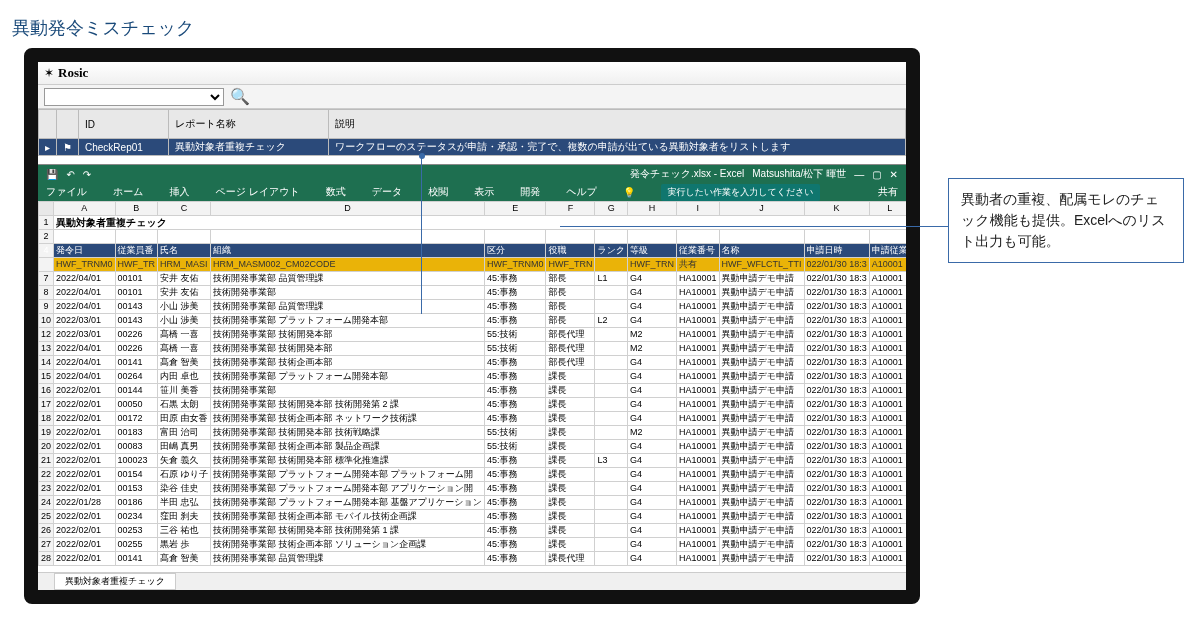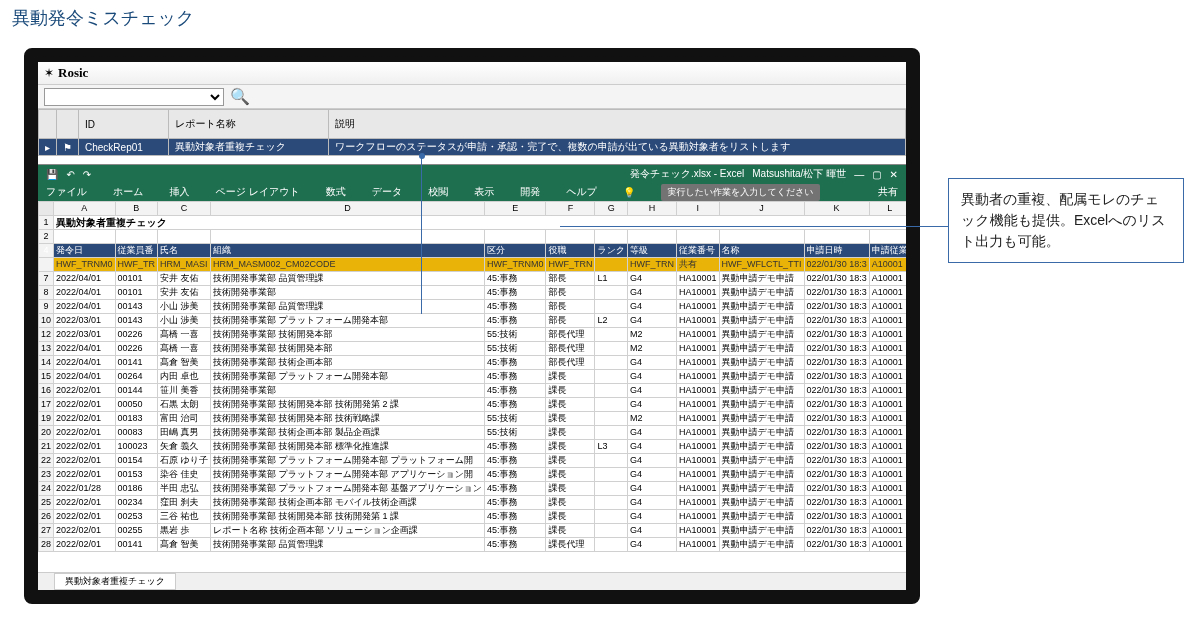--- a/index.html
+++ b/index.html
@@ -1,17 +1,17 @@
 <!DOCTYPE html>
 <html><head>
 <meta charset="utf-8">
 <style>
   * { box-sizing: border-box; margin: 0; padding: 0; }
   body { font-family: "Meiryo", "Yu Gothic", sans-serif; background: #fff; width: 1200px; height: 629px; position: relative; overflow: hidden; }
-  .page-title { color: #1a4a7a; font-size: 18px; padding: 6px 12px; font-weight: 500; }
+  .page-title { color: #1a4a7a; font-size: 18px; padding: 16px 12px; font-weight: 500; }
   .device-frame { position: absolute; left: 24px; top: 48px; width: 896px; height: 556px; border: 14px solid #111; border-radius: 8px; background: #fff; overflow: hidden; }
   .inner { position: absolute; inset: 0; overflow: hidden; }
 
   
   .rosic-bar { background: linear-gradient(#fff,#f0f0f0); border-bottom: 1px solid #ccc; padding: 3px 6px; font-size: 12px; display:flex; align-items:center; gap:4px;}
   .rosic-logo { font-weight:bold; font-size:13px; font-family: Georgia, serif; }
   .rosic-toolbar { background:#f4f4f4; border-bottom:1px solid #ccc; padding:2px 6px; display:flex; align-items:center; gap:6px;}
   .rosic-toolbar .dropdown { width:180px; height:18px; border:1px solid #999; background:#fff; font-size:10px;}
   .rosic-grid { font-size:10px; }
   .rosic-grid table { border-collapse:collapse; width:100%; }
@@ -19,21 +19,21 @@
   .rosic-grid td { border:1px solid #bbb; padding:1px 6px; }
   .rosic-grid tr.selected td { background:#2b4a7a; color:#fff; }
 
   
   .excel { position:absolute; top:102px; left:0; right:0; bottom:0; border-top:1px solid #888; background:#fff; display:flex; flex-direction:column; }
   .excel-titlebar { background:#1e6f50; color:#fff; font-size:10px; display:flex; align-items:center; padding:2px 8px; gap:8px; height:18px;}
   .excel-titlebar .spacer { flex:1; text-align:right;}
   .excel-titlebar .user { text-align:right; }
   .excel-tabs { background:#1e6f50; color:#fff; font-size:10px; display:flex; align-items:center; gap:26px; padding:0 8px; height:18px;}
   .excel-tabs .tab { cursor:pointer; }
-  .excel-tabs .hint { background:#737373; padding:2px 6px; border-radius:2px; font-size:9px;}
+  .excel-tabs .hint { background:#0f766e; padding:2px 6px; border-radius:2px; font-size:9px;}
 
   .sheet-wrap { flex:1; overflow:auto; position:relative; }
   table.sheet { border-collapse:collapse; font-size:9px; table-layout:fixed; }
   table.sheet th, table.sheet td { border:1px solid #d0d0d0; padding:0 2px; white-space:nowrap; overflow:hidden; height:13px; line-height:13px; text-align:left; }
   table.sheet th { background:#f3f3f3; font-weight:normal; text-align:center; }
   table.sheet th.corner { background:#e8e8e8; width:18px;}
   table.sheet td.rownum { background:#f3f3f3; text-align:center; width:18px;}
   .report-title-row td.cell-merged { font-weight:bold; font-size:10px; background:#fff;}
   tr.header-row td { background:#2b4a7a; color:#fff; }
   tr.code-row td { background:#eab308; color:#333; }
@@ -328,20 +328,35 @@
                 <td>45:事務</td>
                 <td>課長</td>
                 <td></td>
                 <td>G4</td>
                 <td>HA10001</td>
                 <td>異動申請デモ申請</td>
                 <td>022/01/30 18:3</td>
                 <td>A10001</td>
               </tr>
               <tr>
+                <td class="rownum">18</td>
+                <td>2022/02/01</td>
+                <td>00172</td>
+                <td>田原 由女香</td>
+                <td>技術開発事業部 技術企画本部 ネットワーク技術課</td>
+                <td>45:事務</td>
+                <td>課長</td>
+                <td></td>
+                <td>G4</td>
+                <td>HA10001</td>
+                <td>異動申請デモ申請</td>
+                <td>022/01/30 18:3</td>
+                <td>A10001</td>
+              </tr>
+              <tr>
                 <td class="rownum">19</td>
                 <td>2022/02/01</td>
                 <td>00183</td>
                 <td>富田 治司</td>
                 <td>技術開発事業部 技術開発本部 技術戦略課</td>
                 <td>55:技術</td>
                 <td>課長</td>
                 <td></td>
                 <td>M2</td>
                 <td>HA10001</td>
@@ -452,21 +467,21 @@
                 <td>HA10001</td>
                 <td>異動申請デモ申請</td>
                 <td>022/01/30 18:3</td>
                 <td>A10001</td>
               </tr>
               <tr>
                 <td class="rownum">27</td>
                 <td>2022/02/01</td>
                 <td>00255</td>
                 <td>黒岩 歩</td>
-                <td>レポート名称 技術企画本部 ソリューション企画課</td>
+                <td>技術開発事業部 技術企画本部 ソリューション企画課</td>
                 <td>45:事務</td>
                 <td>課長</td>
                 <td></td>
                 <td>G4</td>
                 <td>HA10001</td>
                 <td>異動申請デモ申請</td>
                 <td>022/01/30 18:3</td>
                 <td>A10001</td>
               </tr>
               <tr>

